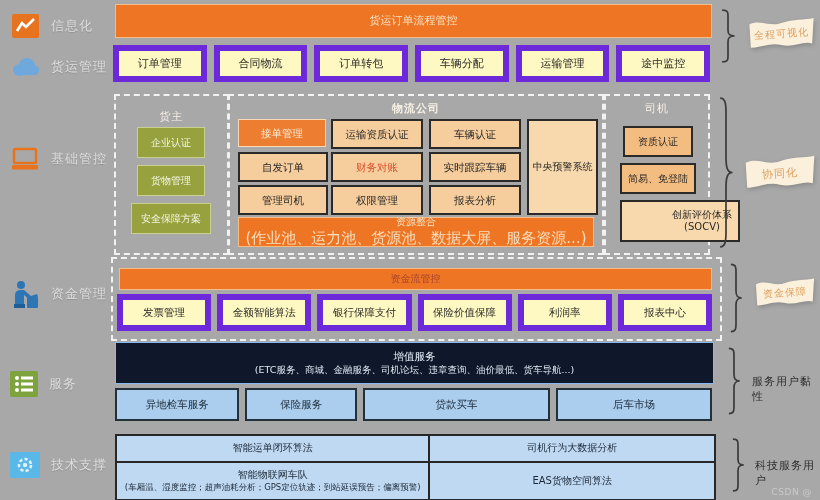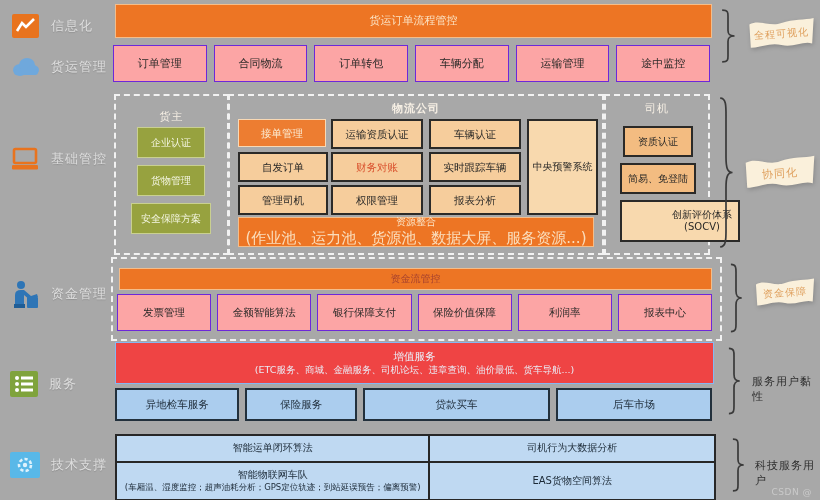--- a/index.html
+++ b/index.html
@@ -11,38 +11,38 @@
   .side-item{position:absolute;left:10px;display:flex;align-items:center;gap:11px;}
   .side-label{color:#dedede;font-size:13px;letter-spacing:1px;text-shadow:0 1px 1px rgba(0,0,0,.15);}
   
   .bar-orange{
     position:absolute;background:#ED7524;border:1px solid #f4bd8a;
     color:#FBE3C4;display:flex;flex-direction:column;align-items:center;justify-content:center;
     font-size:11px;text-align:center;line-height:1.25;
   }
   .row-flex{position:absolute;display:flex;gap:7px;}
   .box{
-    background:#fca5a5;border:1px solid #6d28d9;color:#2b2a28;
+    background:#fef9c3;border:6px solid #6d28d9;color:#2b2a28;
     display:flex;align-items:center;justify-content:center;
     font-size:11px;text-align:center;flex:1;line-height:1.2;
   }
   .dashed{position:absolute;border:2px dashed #f2f2f2;}
   .sec-title{position:absolute;left:0;width:100%;text-align:center;color:#f6efe4;font-size:11px;letter-spacing:1px;}
   .abs-box{position:absolute;display:flex;align-items:center;justify-content:center;text-align:center;line-height:1.2;}
   .green-box{background:#97A23F;border:1px solid #c9d090;color:#F4F6E2;font-size:10px;}
   .peach-box{background:#F6CD9C;border:2px solid #2b2a28;color:#2b2a28;font-size:10.5px;}
   .deep-peach{background:#F3BC81;}
   .lt-peach{background:#F8D9AE;}
   .orange-box{background:#ED7D31;border:1px solid #f8d9b5;color:#FBE9CF;font-size:10.5px;}
   .red-text{color:#D9502C;}
   .bar-sub{font-size:15px;opacity:.95;}
   .preline{white-space:pre-line;}
   
   .bar-blue{
-    position:absolute;background:#ef4444;border:1px solid #86b8f2;color:#EAF3FD;
+    position:absolute;background:#0f172a;border:1px solid #86b8f2;color:#EAF3FD;
     display:flex;flex-direction:column;justify-content:center;
     font-size:10.5px;text-align:center;line-height:1.3;
   }
   .blue-box{
     background:#ABCDEE;border:2px solid #22303c;color:#1d2b38;
     display:flex;align-items:center;justify-content:center;font-size:10.5px;text-align:center;
   }
   .tech{
     position:absolute;display:grid;grid-template-columns:52.5% 47.5%;grid-template-rows:27px 1fr;
     background:#BFD9F2;border:2px solid #272727;

